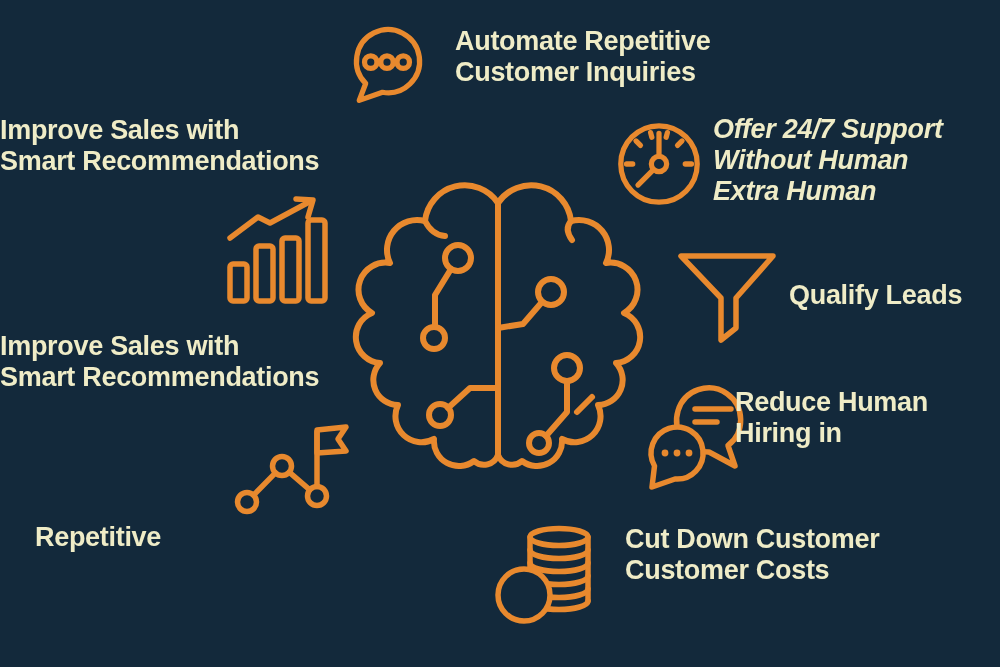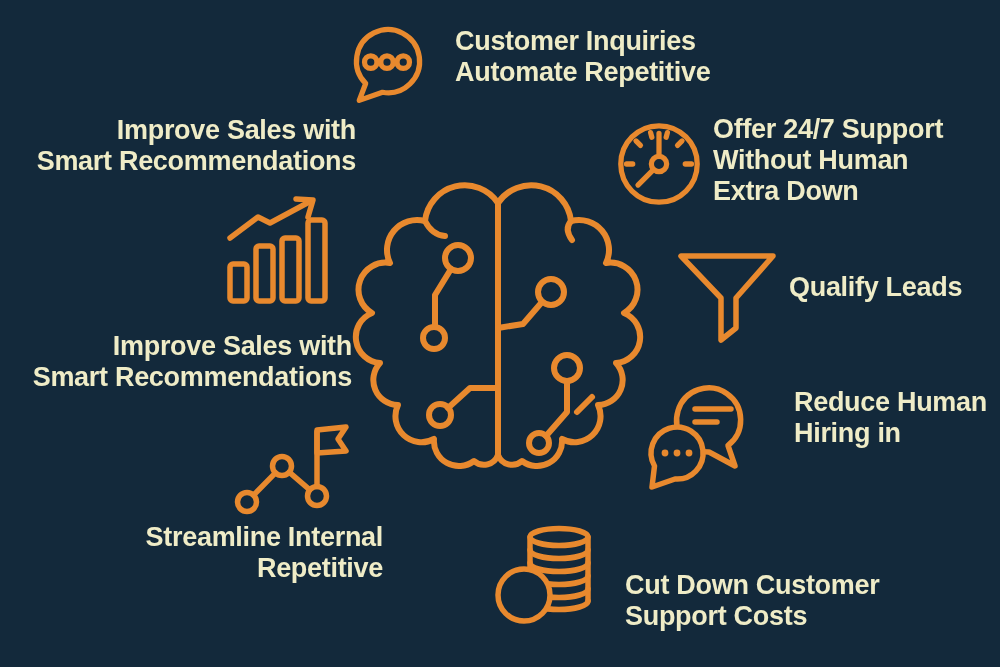--- a/index.html
+++ b/index.html
@@ -17,21 +17,21 @@
   }
   .label{
     position:absolute;
     color:var(--text);
     font-weight:700;
     font-size:27px;
     line-height:31px;
     letter-spacing:-0.3px;
     white-space:nowrap;
   }
-  .label.right{text-align:right;}
+  .label.right{}
   .icon{position:absolute;overflow:visible;}
   .st{stroke:var(--accent);stroke-width:5.5;fill:none;stroke-linecap:round;stroke-linejoin:round;}
   .st6{stroke:var(--accent);stroke-width:6;fill:none;stroke-linecap:round;stroke-linejoin:round;}
   .dot{fill:var(--accent);stroke:none;}
   .occlude{fill:var(--bg);}
 </style>
 </head>
 <body>
 
 <div class="canvas">
@@ -61,105 +61,104 @@
     <circle class="st6" cx="173" cy="260" r="10"></circle>
   </svg>
 
   <svg class="icon" style="left:343px;top:21px;" width="88" height="88" viewBox="0 0 92 92">
     <path class="st" d="M23.7 65.3 A33 33 0 1 1 41.3 74.5 L17 83 Z"></path>
     <circle class="st" cx="29" cy="43" r="6.5"></circle>
     <circle class="st" cx="46" cy="43" r="6.5"></circle>
     <circle class="st" cx="63" cy="43" r="6.5"></circle>
   </svg>
   <div class="label" style="left:455px;top:26px;">
+    <div>Automate Repetitive</div>
     <div>Customer Inquiries</div>
-    <div>Automate Repetitive</div>
   </div>
 
   <div class="label right" style="left:0;top:115px;width:356px;">
     <div>Improve Sales with</div>
     <div>Smart Recommendations</div>
   </div>
 
   <svg class="icon" style="left:616px;top:121px;" width="86" height="86" viewBox="0 0 90 90">
     <circle class="st" cx="45" cy="45" r="40"></circle>
     <circle class="st" cx="45" cy="45" r="8"></circle>
     <path class="st" d="M45 13 L45 37"></path>
     <path class="st" d="M39.2 50.8 L23 67"></path>
     <path class="st" d="M11 45 L17.5 45"></path>
     <path class="st" d="M20.9 20.9 L25.6 25.6"></path>
     <path class="st" d="M36.2 12.2 L37.5 17"></path>
     <path class="st" d="M53.8 12.2 L52.5 17"></path>
     <path class="st" d="M69.1 20.9 L64.4 25.6"></path>
     <path class="st" d="M79 45 L72.5 45"></path>
   </svg>
-  <div class="label" style="left:713px;top:114px;">
+  <div class="label" style="left:713px;top:114px;font-style:italic;">
     <div>Offer 24/7 Support</div>
     <div>Without Human</div>
-    <div>Extra Down</div>
+    <div>Extra Human</div>
   </div>
 
   <svg class="icon" style="left:227px;top:198px;" width="106" height="106" viewBox="0 0 106 106">
     <rect class="st" x="3" y="66" width="17" height="37" rx="3"></rect>
     <rect class="st" x="29" y="48" width="17" height="55" rx="3"></rect>
     <rect class="st" x="55" y="40" width="17" height="63" rx="3"></rect>
     <rect class="st" x="81" y="22" width="17" height="81" rx="3"></rect>
     <path class="st" d="M3 40 L31 19 L43 25 L84 3"></path>
     <path class="st" d="M69 1 L86 2 L81 19"></path>
   </svg>
 
   <svg class="icon" style="left:677px;top:252px;" width="100" height="92" viewBox="0 0 100 92">
     <path class="st" d="M4 4 L96 4 L59 46 L59 76 L44 88 L44 46 Z"></path>
   </svg>
-  <div class="label" style="left:789px;top:272px;">
+  <div class="label" style="left:789px;top:280px;">
     <div>Qualify Leads</div>
   </div>
 
   <div class="label right" style="left:0;top:331px;width:352px;">
     <div>Improve Sales with</div>
     <div>Smart Recommendations</div>
   </div>
 
   <svg class="icon" style="left:646px;top:382px;" width="106" height="114" viewBox="0 0 106 114">
     <path class="st" d="M63 70 A32 32 0 1 1 82 63.5 L89 84 Z"></path>
     <path class="st" d="M49 27 L85 27"></path>
     <path class="st" d="M49 40 L71 40"></path>
     <path class="st occlude" d="M29 97 A26 26 0 1 0 8.5 84 L6 105 Z"></path>
     <circle class="dot" cx="19" cy="71" r="3.4"></circle>
     <circle class="dot" cx="31" cy="71" r="3.4"></circle>
     <circle class="dot" cx="43" cy="71" r="3.4"></circle>
   </svg>
-  <div class="label" style="left:794px;top:387px;">
+  <div class="label" style="left:735px;top:387px;">
     <div>Reduce Human</div>
     <div>Hiring in</div>
   </div>
 
   <svg class="icon" style="left:236px;top:422px;" width="112" height="96" viewBox="0 0 112 96">
     <circle class="st" cx="11" cy="80" r="9.5"></circle>
     <circle class="st" cx="46" cy="44" r="9.5"></circle>
     <circle class="st" cx="81" cy="74" r="9.5"></circle>
     <path class="st" d="M17.6 73.2 L39.4 50.8"></path>
     <path class="st" d="M53.2 50.2 L73.8 67.8"></path>
     <path class="st" d="M81 64.5 L81 10"></path>
     <path class="st" d="M81 31 L81 8 L110 5 L102 17 L110 29 Z"></path>
   </svg>
   <div class="label right" style="left:35px;top:522px;width:348px;">
-    <div>Streamline Internal</div>
     <div>Repetitive</div>
   </div>
 
   <svg class="icon" style="left:497px;top:523px;" width="102" height="101" viewBox="0 0 102 101">
     <ellipse class="st" cx="62" cy="14" rx="29" ry="8.5"></ellipse>
     <path class="st" d="M33 14 L33 78"></path>
     <path class="st" d="M91 14 L91 78"></path>
     <path class="st" d="M33 27 A29 8.5 0 0 0 91 27"></path>
     <path class="st" d="M33 40 A29 8.5 0 0 0 91 40"></path>
     <path class="st" d="M33 53 A29 8.5 0 0 0 91 53"></path>
     <path class="st" d="M33 66 A29 8.5 0 0 0 91 66"></path>
     <path class="st" d="M33 78 A29 8.5 0 0 0 91 78"></path>
     <circle class="st occlude" cx="27" cy="72" r="26"></circle>
   </svg>
-  <div class="label" style="left:625px;top:524px;margin-top:46px;">
+  <div class="label" style="left:625px;top:524px;">
     <div>Cut Down Customer</div>
-    <div>Support Costs</div>
+    <div>Customer Costs</div>
   </div>
 
 </div>
 
 </body></html>

